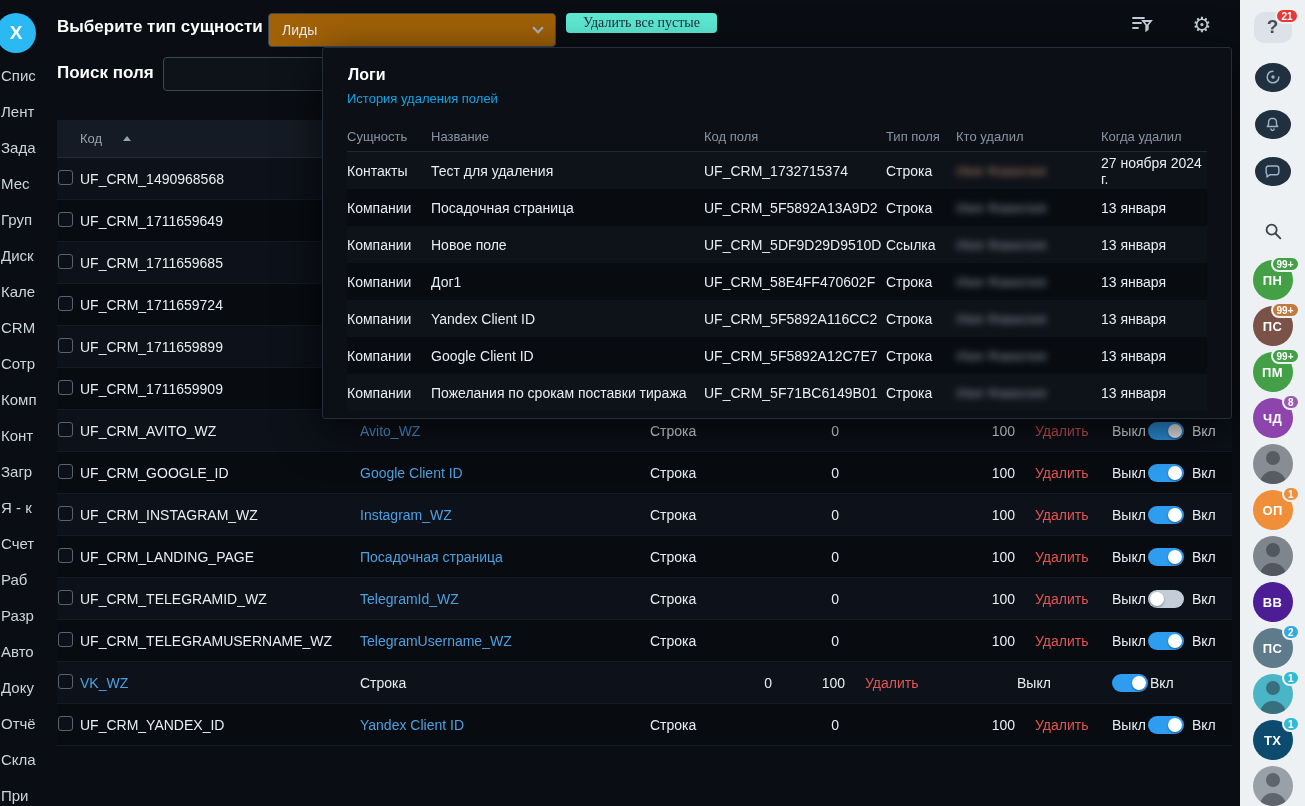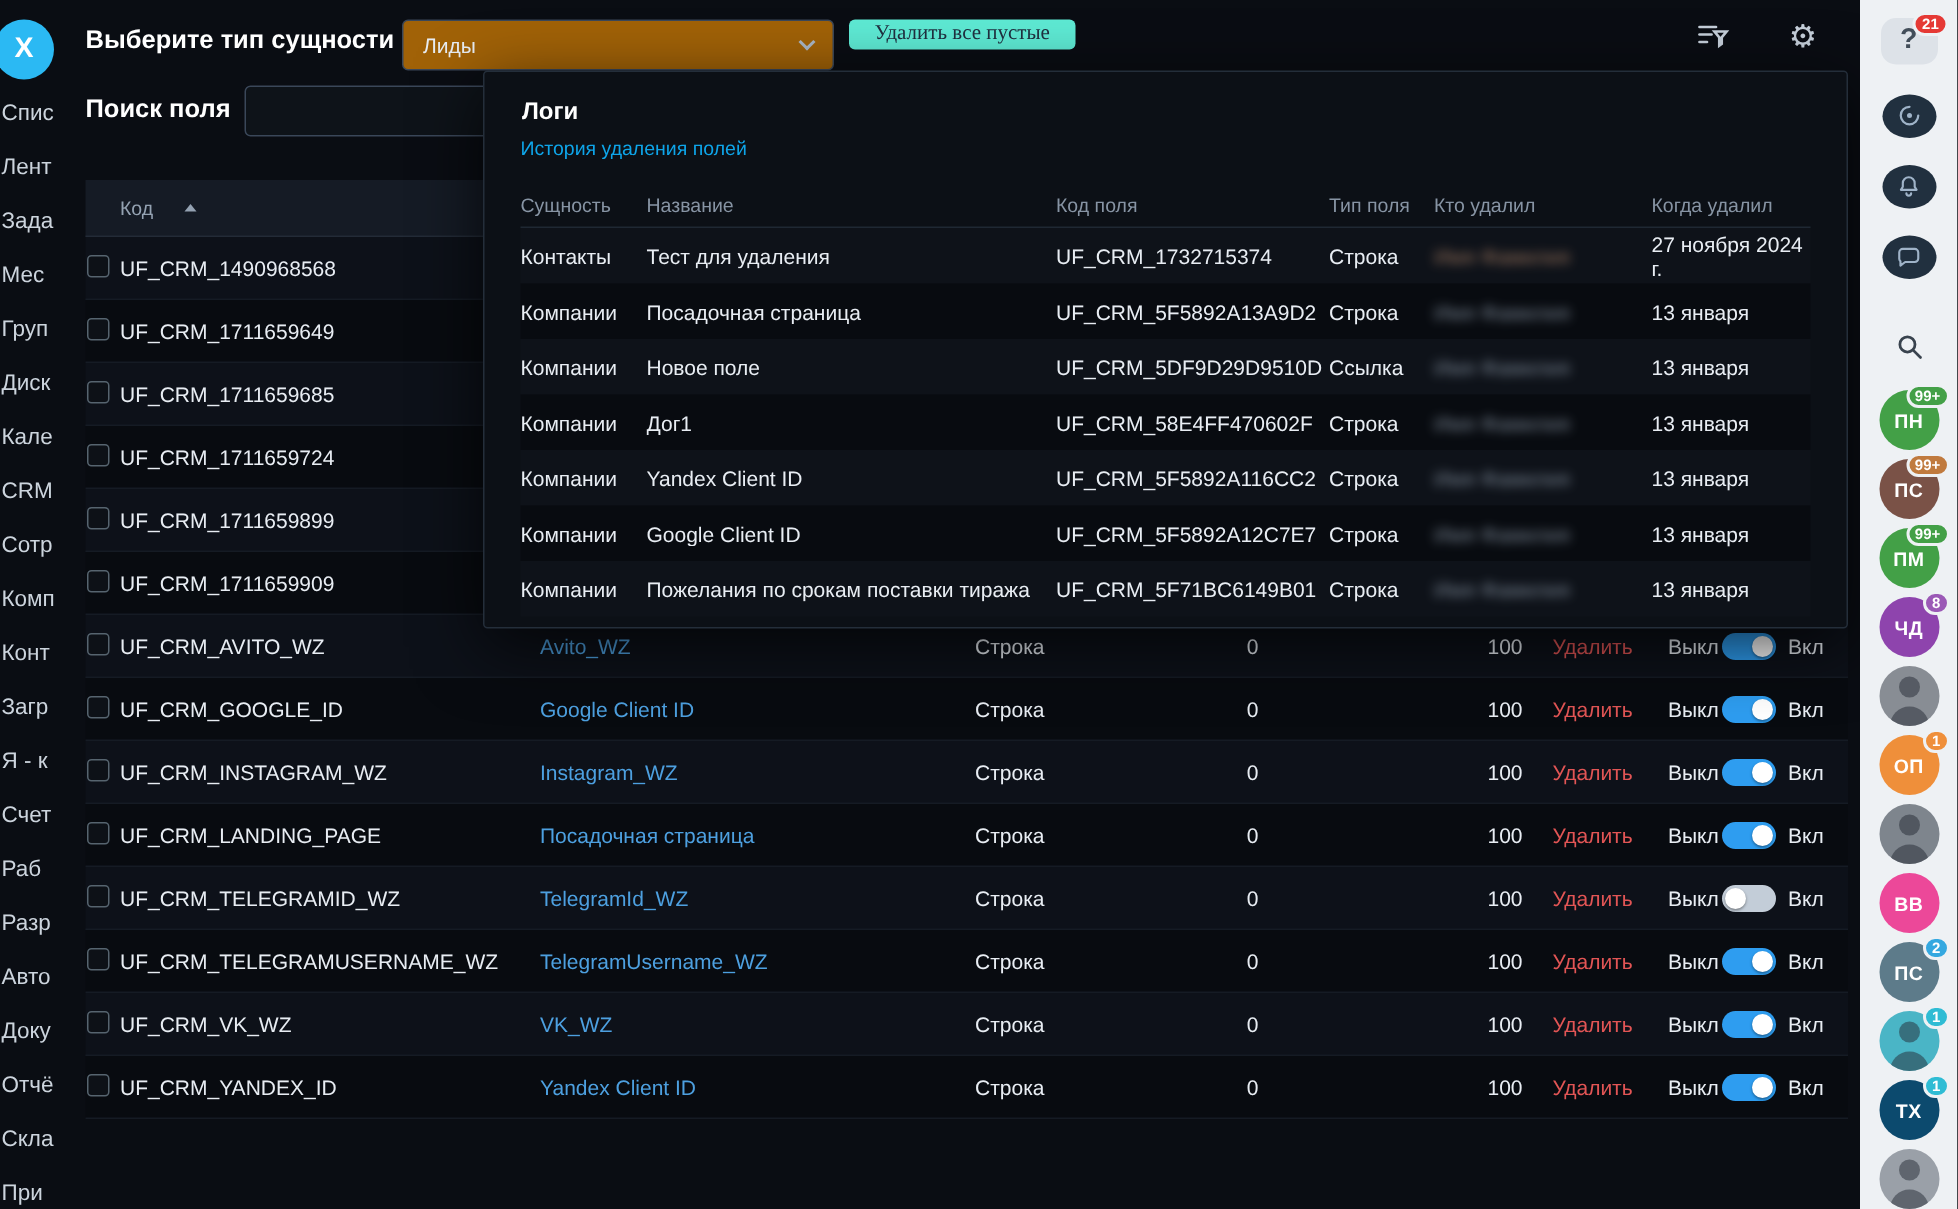--- a/index.html
+++ b/index.html
@@ -308,21 +308,20 @@
         <span class="c-num">0</span>
         <span class="c-limit">100</span>
         <span><a class="del-link">Удалить</a></span>
         <span class="c-off">Выкл</span>
         <span><span class="toggle on"><span class="knob"></span></span></span>
         <span class="c-on">Вкл</span>
       </div>
 
       <div class="frow">
         <span><span class="checkbox"></span></span>
-        <span class="c-code">UF_CRM_VK_WZ</span>
         <span><a class="link">VK_WZ</a></span>
         <span>Строка</span>
         <span class="c-num">0</span>
         <span class="c-limit">100</span>
         <span><a class="del-link">Удалить</a></span>
         <span class="c-off">Выкл</span>
         <span><span class="toggle on"><span class="knob"></span></span></span>
         <span class="c-on">Вкл</span>
       </div>
 
@@ -492,21 +491,21 @@
       </div>
 
       <div class="av-wrap">
         <div class="avatar photo" style="background: rgb(126, 133, 141);">
           <span class="initials"></span>
         </div>
 
       </div>
 
       <div class="av-wrap">
-        <div class="avatar" style="background: #ec4899;">
+        <div class="avatar" style="background: #4c1d95;">
           <span class="initials">ВВ</span>
         </div>
 
       </div>
 
       <div class="av-wrap">
         <div class="avatar" style="background: rgb(93, 123, 138);">
           <span class="initials">ПС</span>
         </div>
         <span class="av-badge" style="background: rgb(52, 168, 224);">2</span>

